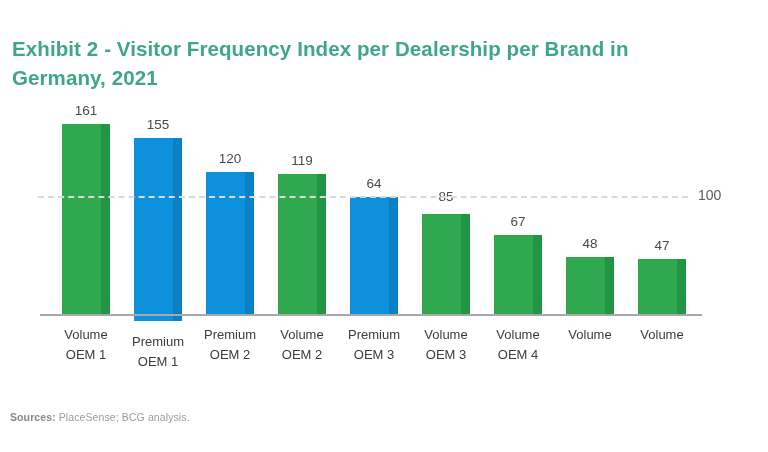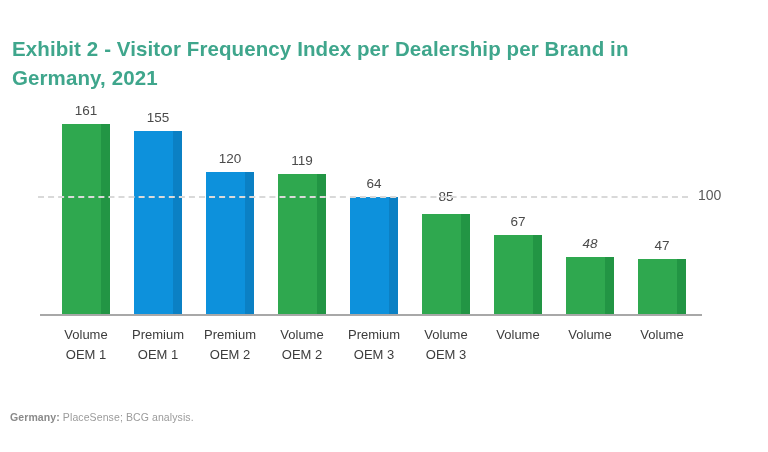--- a/index.html
+++ b/index.html
@@ -159,21 +159,21 @@
         <div class="bar green" style="top: 124.02px; height: 189.98px; bottom: auto;">
           <div class="bar-body"></div>
           <div class="bar-edge"></div>
         </div>
         <div class="bar-value" style="top: 103.02px;">161</div>
         <div class="tick-label" style="top: 325px;">
           <span>Volume</span>
           <span>OEM 1</span>
         </div>
       </div>
-      <div class="bar-group" style="left: 134px; top: 0px; height: 356px;">
+      <div class="bar-group" style="left: 134px; top: 7px; height: 356px;">
         <div class="bar blue" style="top: 131.1px; height: 182.9px; bottom: auto;">
           <div class="bar-body"></div>
           <div class="bar-edge"></div>
         </div>
         <div class="bar-value" style="top: 110.1px;">155</div>
         <div class="tick-label" style="top: 325px;">
           <span>Premium</span>
           <span>OEM 1</span>
         </div>
       </div>
@@ -222,28 +222,29 @@
         </div>
       </div>
       <div class="bar-group" style="left: 494px; top: 0px; height: 452px;">
         <div class="bar green" style="top: 234.94px; height: 79.06px; bottom: auto;">
           <div class="bar-body"></div>
           <div class="bar-edge"></div>
         </div>
         <div class="bar-value" style="top: 213.94px;">67</div>
         <div class="tick-label" style="top: 325px;">
           <span>Volume</span>
+          <span>OEM 4</span>
         </div>
       </div>
       <div class="bar-group" style="left: 566px; top: 0px; height: 452px;">
         <div class="bar green" style="top: 257.36px; height: 56.64px; bottom: auto;">
           <div class="bar-body"></div>
           <div class="bar-edge"></div>
         </div>
-        <div class="bar-value" style="top: 236.36px; font-style: italic;">48</div>
+        <div class="bar-value" style="top: 236.36px;">48</div>
         <div class="tick-label" style="top: 325px;">
           <span>Volume</span>
         </div>
       </div>
       <div class="bar-group" style="left: 638px; top: 0px; height: 452px;">
         <div class="bar green" style="top: 258.54px; height: 55.46px; bottom: auto;">
           <div class="bar-body"></div>
           <div class="bar-edge"></div>
         </div>
         <div class="bar-value" style="top: 237.54px;">47</div>
@@ -253,14 +254,14 @@
       </div>
     </div>
 
   <div id="reference-line"></div>
   <div id="reference-value">100</div>
   <div id="axis-baseline"></div>
 </div>
 
 <div id="footer-divider"></div>
 <div id="sources">
-  <span class="sources-label">Germany:</span><span> PlaceSense; BCG analysis.</span>
+  <span class="sources-label">Sources:</span><span> PlaceSense; BCG analysis.</span>
 </div>
 
 </body></html>

